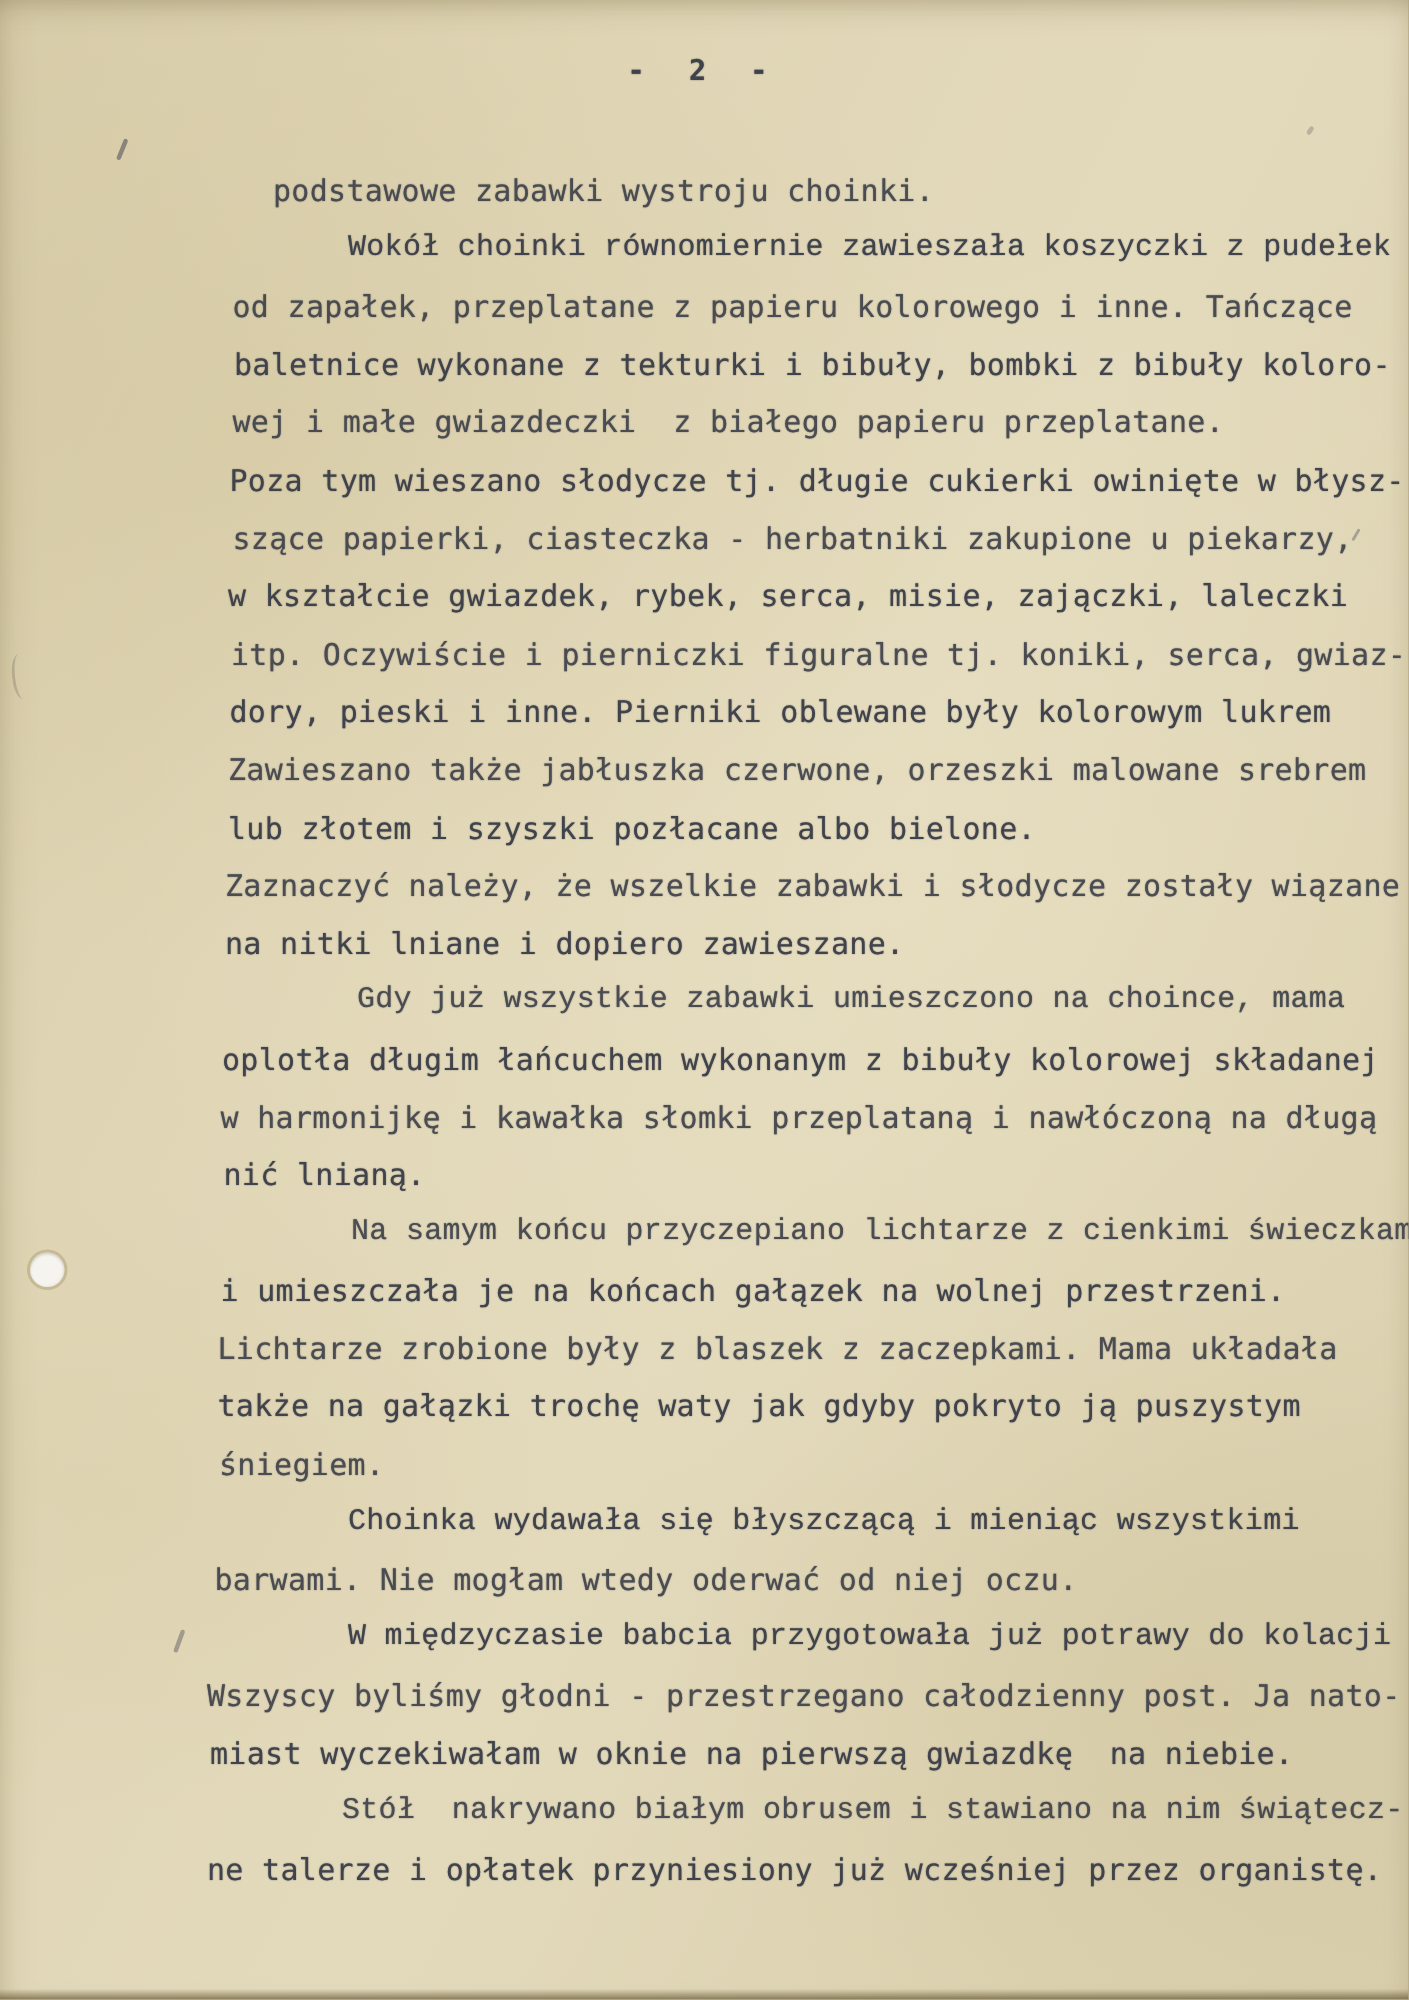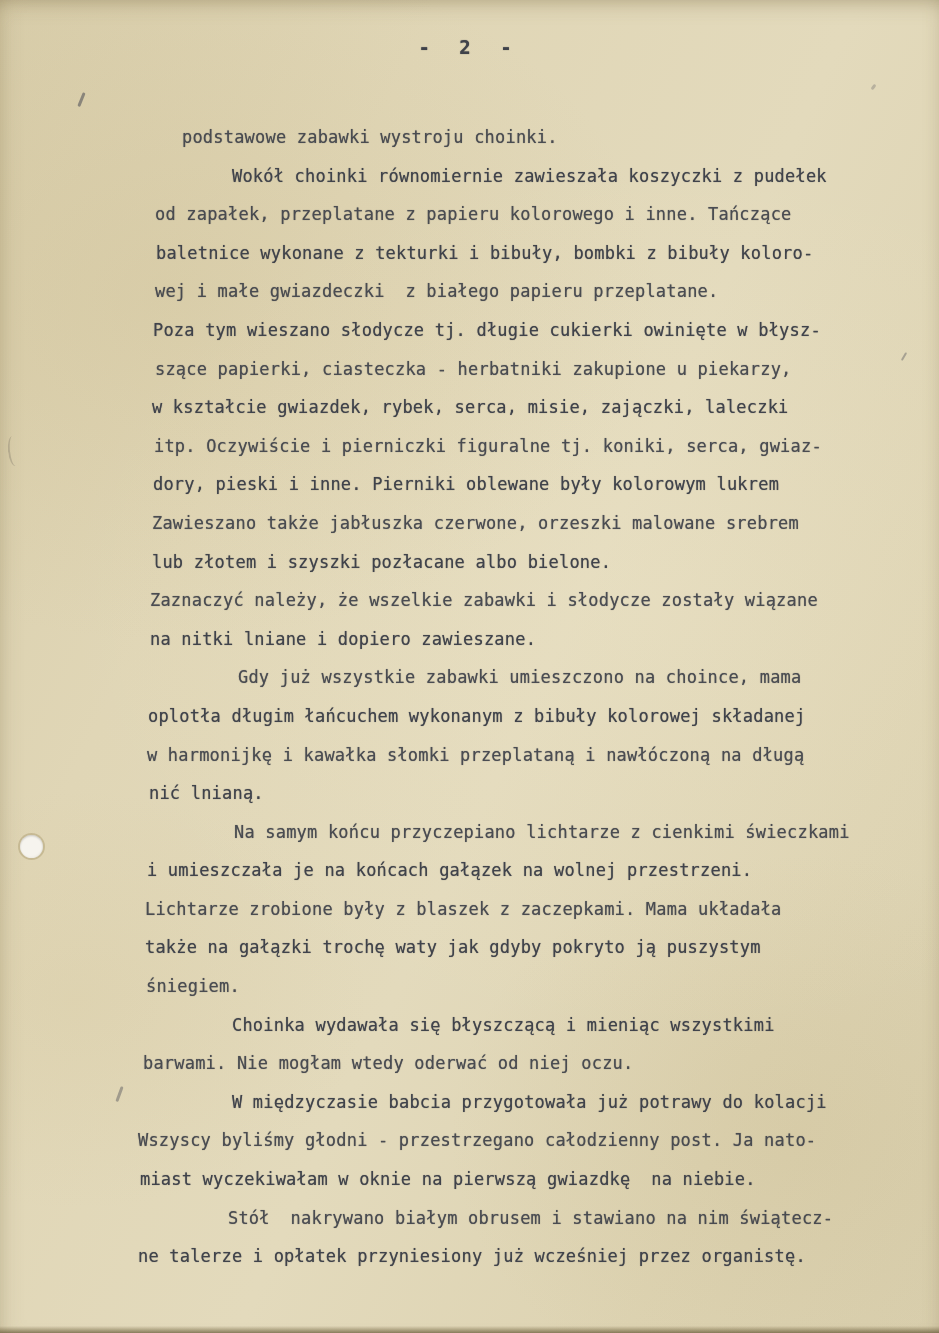--- a/index.html
+++ b/index.html
@@ -25,29 +25,29 @@
     background:linear-gradient(to top, rgba(92,78,44,0.65), rgba(92,78,44,0.0));
   }
   .page-number{
     position:absolute;top:36px;left:0;width:100%;
     text-align:center;
     font-size:19px;font-weight:bold;letter-spacing:9px;
     color:var(--ink,#3f424a);
     text-shadow:0 0 1px rgba(60,62,70,0.8);
   }
   .text-block{
-    position:absolute;top:118px;left:152px;width:740px;
-    font-size:17px;line-height:38.6px;
+    position:absolute;top:108px;left:152px;width:740px;
+    font-size:20px;line-height:38.6px;
     color:var(--ink,#3f424a);
     text-shadow:0 0 1px rgba(60,62,70,0.72);
     letter-spacing:0.2px;
     white-space:pre;
   }
   .line{height:38.6px;}
-  .line.indent{padding-left:88px;}
+  .line.indent{padding-left:88px;font-family:Liberation Mono, monospace;}
   .line:nth-child(odd){opacity:0.93;}
   .line:nth-child(even){opacity:0.99;}
   .hole-punch{
     position:absolute;left:20px;top:835px;width:23px;height:23px;
     border-radius:50%;
     background:radial-gradient(circle at 45% 40%, #f6f4ee 60%, #e4e1d6 100%);
     box-shadow:0 0 0 2px rgba(168,152,108,0.45), inset 0 1px 2px rgba(0,0,0,0.18);
   }
   .pen-mark{
     position:absolute;background:rgba(85,85,92,0.6);border-radius:2px;

